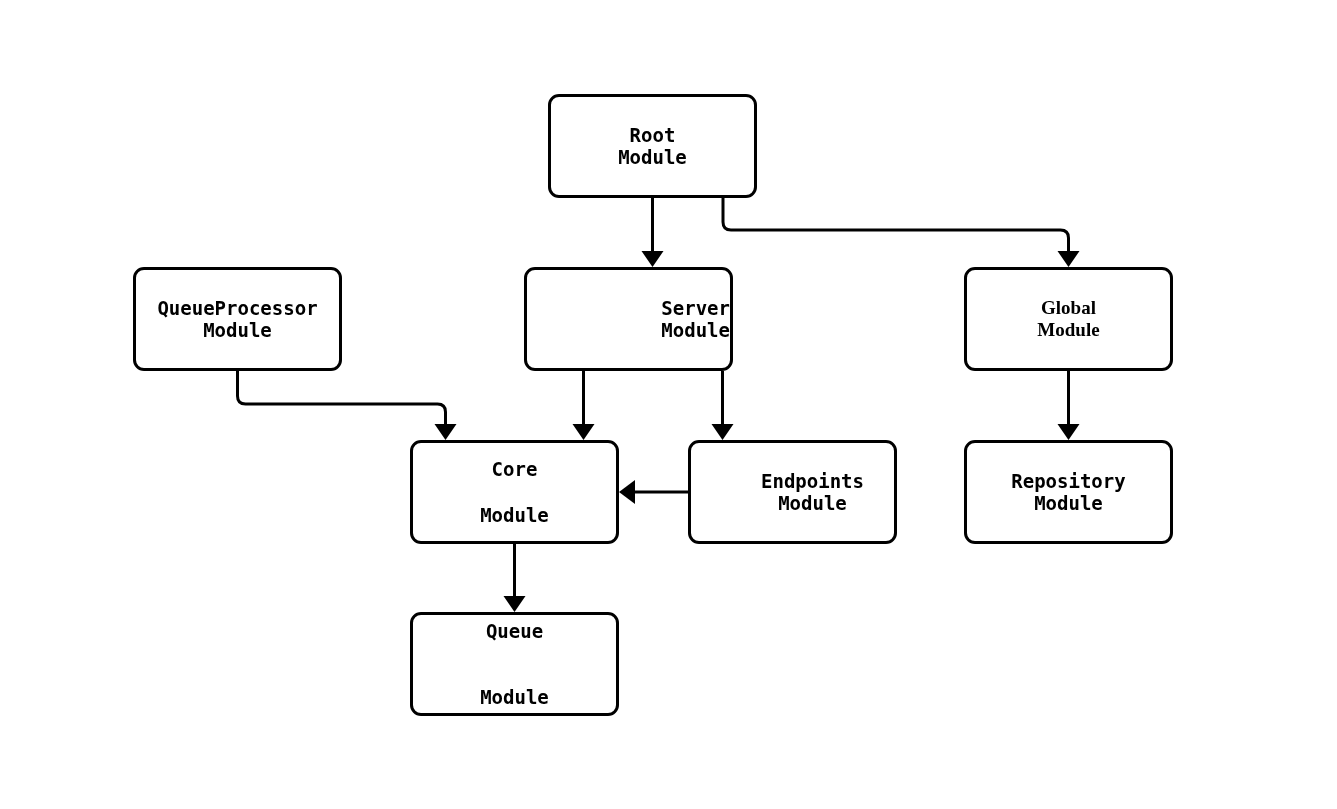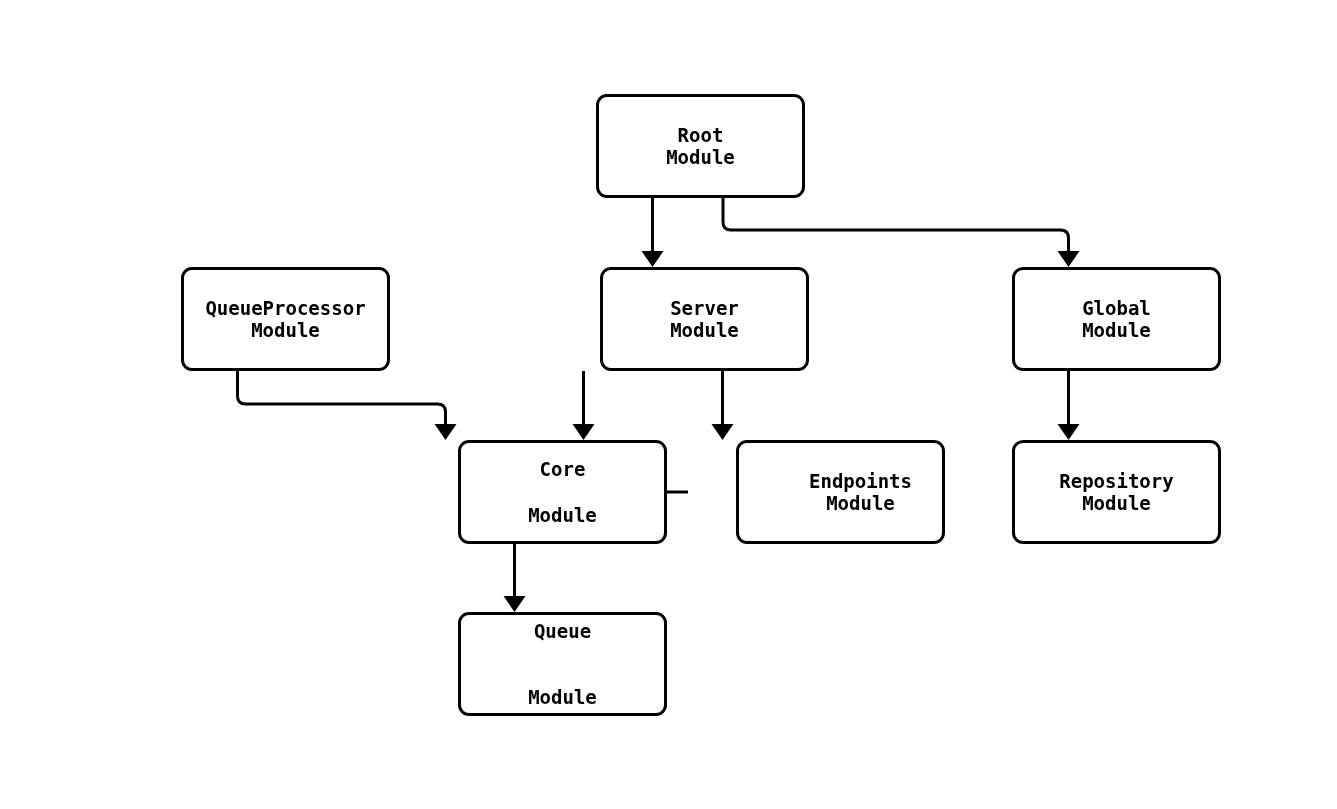--- a/index.html
+++ b/index.html
@@ -32,21 +32,20 @@
     display: flex;
     flex-direction: column;
     align-items: center;
     justify-content: center;
     text-align: center;
     font-weight: bold;
     font-size: 19px;
     line-height: 22px;
     color: #000000;
     z-index: 2;
-    margin-left: 48px;
   }
   .edge-path {
     fill: none;
     stroke: #000000;
     stroke-width: 3;
   }
   .edge-arrow {
     fill: #000000;
     stroke: none;
   }
@@ -91,25 +90,25 @@
     </svg>
 
 <div class="node" style="left: 548px; top: 94px;">
       <span>Root</span>
       <span>Module</span>
     </div>
     <div class="node" style="left: 133px; top: 267px; text-align: center;">
       <span>QueueProcessor</span>
       <span>Module</span>
     </div>
-    <div class="node" style="left: 552px; top: 267px;">
+    <div class="node" style="left: 524px; top: 267px; align-items: flex-end;">
       <span>Server</span>
       <span>Module</span>
     </div>
-    <div class="node" style="left: 964px; top: 267px;">
+    <div class="node" style="left: 964px; top: 267px; font-family: Liberation Serif, serif;">
       <span>Global</span>
       <span>Module</span>
     </div>
     <div class="node" style="left: 410px; top: 440px; gap: 24px;">
       <span>Core</span>
       <span>Module</span>
     </div>
     <div class="node" style="left: 688px; top: 440px; padding-left: 40px;">
       <span>Endpoints</span>
       <span>Module</span>

